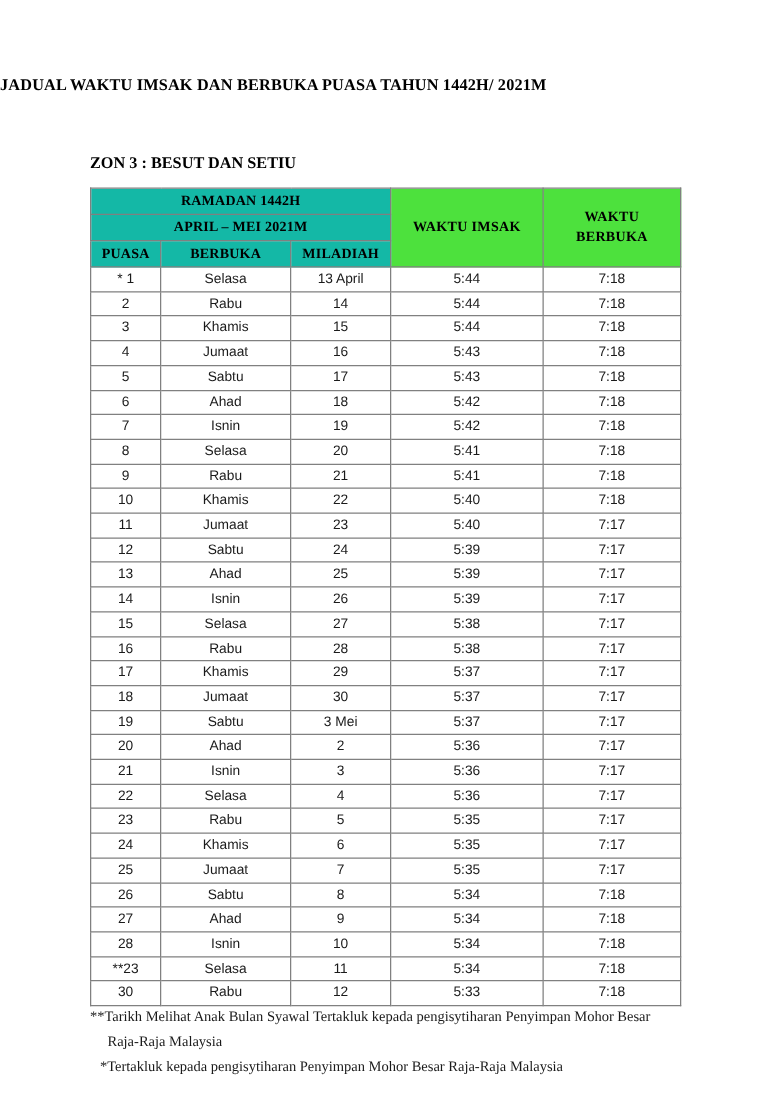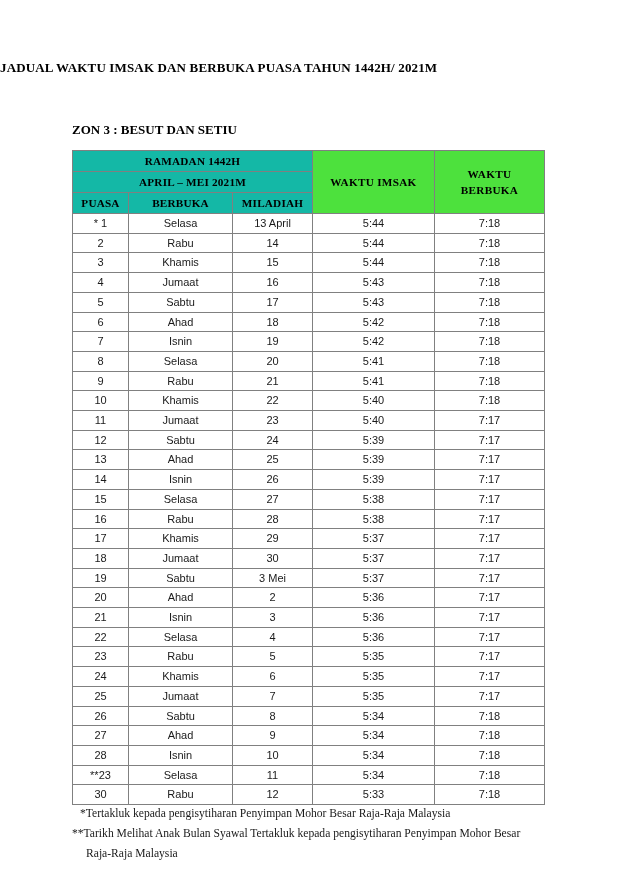--- a/index.html
+++ b/index.html
@@ -394,17 +394,17 @@
             <td class="cell">Rabu</td>
             <td class="cell">12</td>
             <td class="cell">5:33</td>
             <td class="cell">7:18</td>
           </tr>
         </tbody>
     </table>
   </div>
 
   <div class="footnotes">
+    <div class="fn fn-2"><span>**Tarikh Melihat Anak Bulan Syawal Tertakluk kepada pengisytiharan Penyimpan Mohor Besar</span><span class="cont">Raja-Raja Malaysia</span></div>
     <div class="fn fn-1">*Tertakluk kepada pengisytiharan Penyimpan Mohor Besar Raja-Raja Malaysia</div>
-    <div class="fn fn-2"><span>**Tarikh Melihat Anak Bulan Syawal Tertakluk kepada pengisytiharan Penyimpan Mohor Besar</span><span class="cont">Raja-Raja Malaysia</span></div>
   </div>
 
 </div>
 
 </body></html>

